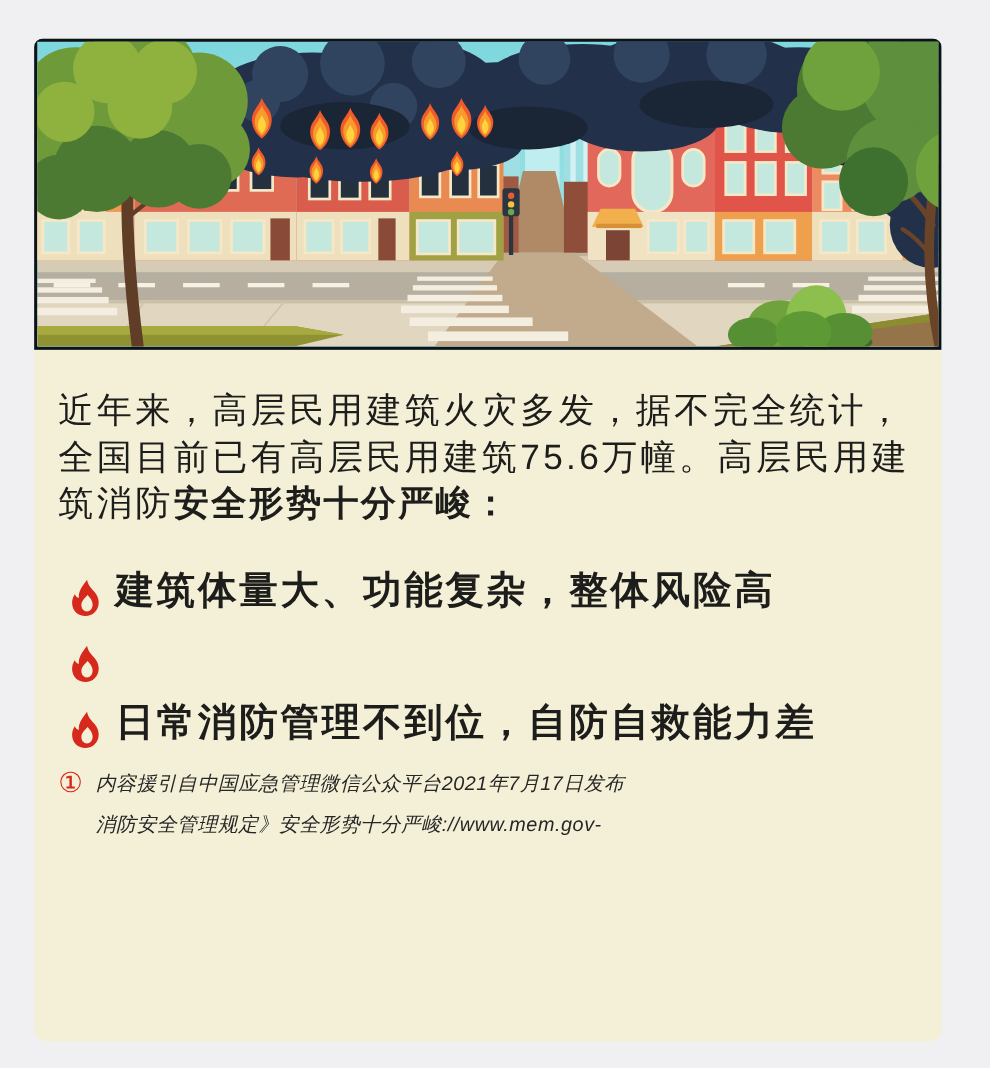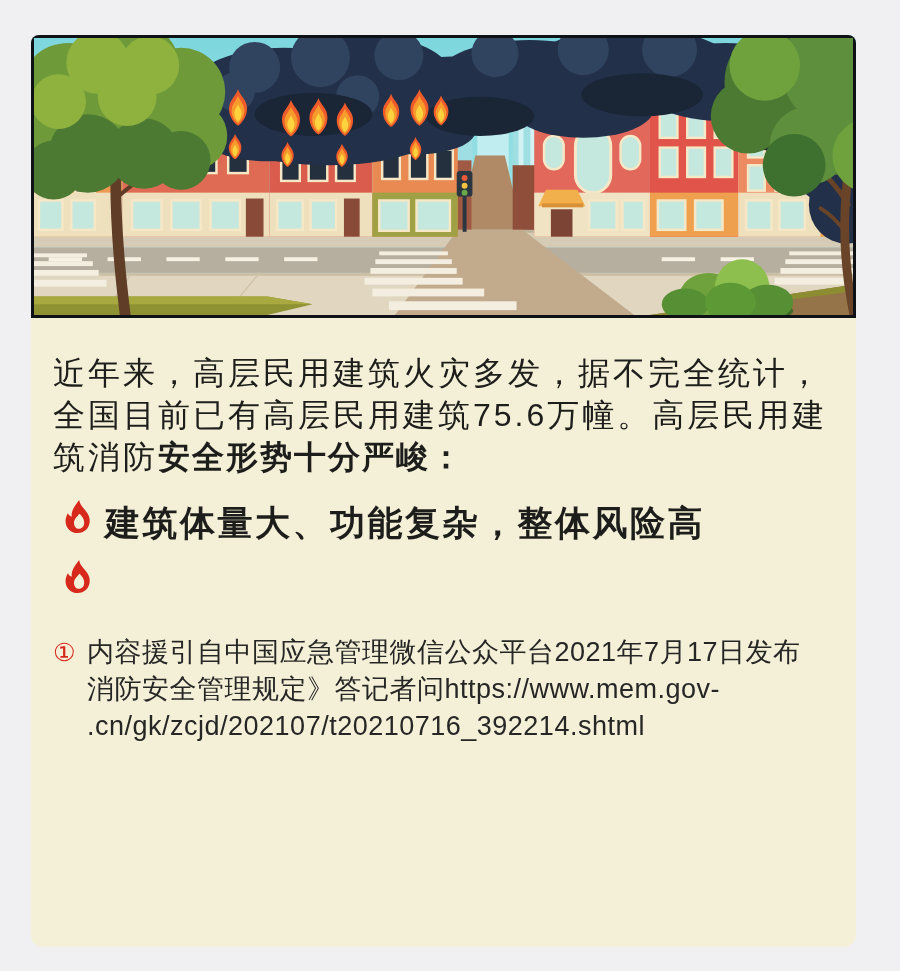--- a/index.html
+++ b/index.html
@@ -31,38 +31,38 @@
   .content{padding:0 17px 0 22px;}
   .para{
     margin:0;font-size:32px;line-height:42px;letter-spacing:3px;
     color:var(--ink);
   }
   .intro{margin-top:34px;}
   .intro b{font-weight:700;letter-spacing:2px;}
   .bullets{
     list-style:none;margin:22px 0 0;padding:0 0 0 12px;
   }
-  .bullet{display:flex;align-items:flex-start;height:60px;}
+  .bullet{display:flex;align-items:flex-end;height:60px;}
   .flame{width:27px;height:33px;margin-right:13px;flex:0 0 auto;}
   .flame svg{display:block;width:100%;height:100%;}
   .btext{font-size:35px;font-weight:700;letter-spacing:2.5px;white-space:nowrap;}
   .summary{margin-top:16px;}
   .ref{
     color:var(--accent-red);font-size:21px;font-weight:400;
     position:relative;top:-12px;margin-left:2px;letter-spacing:0;
   }
   .footnote{
     margin-top:14px;display:flex;align-items:flex-start;
     color:var(--footnote-ink);
   }
   .fmarker{
     color:var(--accent-red);font-size:25px;line-height:37px;
     width:34px;flex:0 0 auto;
   }
-  .flines{font-size:27px;line-height:37px;letter-spacing:0.5px;}
+  .flines{font-size:18px;line-height:37px;letter-spacing:0.5px;font-style:italic;}
   .fline{white-space:nowrap;}
 </style>
 </head>
 <body>
 
 <div class="panel">
 
   <div class="illustration">
     <svg viewBox="0 0 835 283" preserveAspectRatio="none" aria-hidden="true">
       <defs>
@@ -426,26 +426,34 @@
         <span class="btext">建筑体量大、功能复杂，整体风险高</span>
       </li>
       <li class="bullet">
         <span class="flame">
           <svg viewBox="0 0 24 30" aria-hidden="true">
             <path fill="var(--accent-red)" d="M12.6 0c.7 4.6 3.8 7.2 6.2 10.2 2.2 2.8 3.4 5.5 3.4 8.6 0 6.7-5 11.2-11 11.2S.2 25.6.2 19c0-2.5.9-4.9 2.2-7 .7 1.6 1.9 2.7 3.5 3.1C5 9.9 9 4.7 12.6 0z"></path>
             <path fill="var(--panel-bg)" d="M13 12.6c2.3 2.5 4.2 4.8 4.2 7.9 0 3.4-2 5.7-4.7 5.7s-4.6-2.2-4.6-5.3c0-3.3 2.6-5.6 5.1-8.3z"></path>
           </svg>
         </span>
       </li>
+      <li class="bullet">
+        <span class="flame">
+          <svg viewBox="0 0 24 30" aria-hidden="true">
+            <path fill="var(--accent-red)" d="M12.6 0c.7 4.6 3.8 7.2 6.2 10.2 2.2 2.8 3.4 5.5 3.4 8.6 0 6.7-5 11.2-11 11.2S.2 25.6.2 19c0-2.5.9-4.9 2.2-7 .7 1.6 1.9 2.7 3.5 3.1C5 9.9 9 4.7 12.6 0z"></path>
+            <path fill="var(--panel-bg)" d="M13 12.6c2.3 2.5 4.2 4.8 4.2 7.9 0 3.4-2 5.7-4.7 5.7s-4.6-2.2-4.6-5.3c0-3.3 2.6-5.6 5.1-8.3z"></path>
+          </svg>
+        </span>
+        <span class="btext">日常消防管理不到位，自防自救能力差</span>
+      </li>
     </ul>
 
 
     <div class="footnote">
       <span class="fmarker">①</span>
       <div class="flines">
         <div class="fline">内容援引自中国应急管理微信公众平台2021年7月17日发布</div>
-        <div class="fline">消防安全管理规定》答记者问https://www.mem.gov-</div>
-        <div class="fline">.cn/gk/zcjd/202107/t20210716_392214.shtml</div>
+        <div class="fline">消防安全管理规定》安全形势十分严峻://www.mem.gov-</div>
       </div>
     </div>
 
   </div>
 </div>
 
 </body></html>

